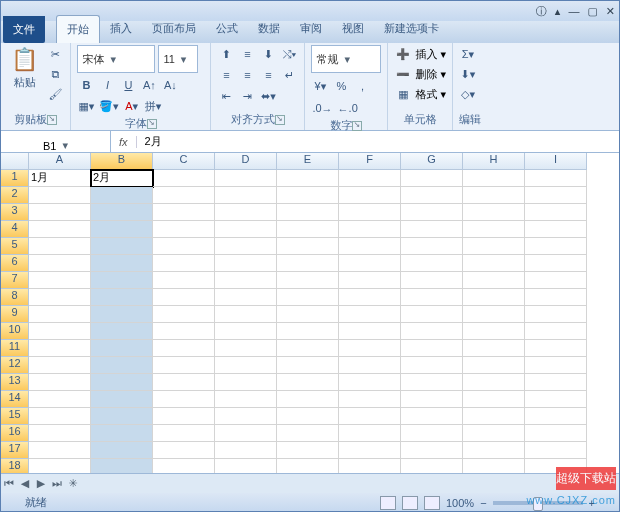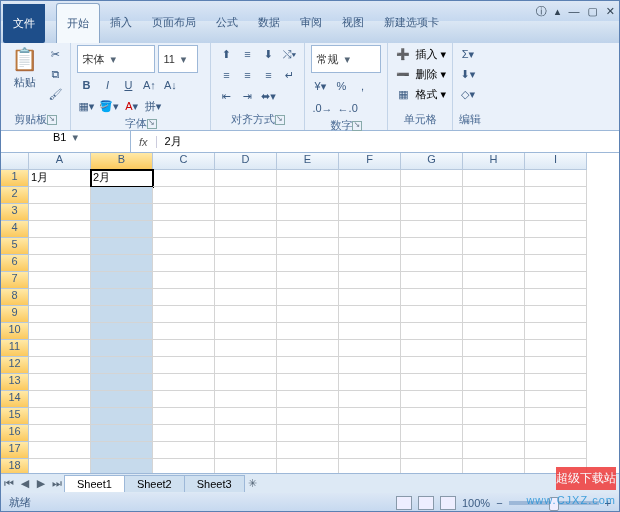--- a/index.html
+++ b/index.html
@@ -1,55 +1,55 @@
 <!DOCTYPE html>
 <html><head>
 <meta charset="utf-8">
 <style>
 *{box-sizing:border-box;margin:0;padding:0;font-family:"Microsoft YaHei",SimSun,sans-serif;font-size:11px}
 body{width:620px;height:512px;background:#fff;overflow:hidden;border:1px solid #5b80b2}
 .titlebar{height:20px;background:linear-gradient(#dce7f5,#c5d8ef);display:flex;justify-content:flex-end;align-items:center;padding:0 4px;gap:8px}
 .titlebar span{cursor:pointer;color:#345}
 .tabs{height:22px;display:flex;background:linear-gradient(#dbe7f4,#bfd3ea);align-items:flex-end}
-.tab{padding:12px 10px;color:#3b5b82;cursor:pointer}
+.tab{padding:6px 10px;color:#3b5b82;cursor:pointer}
 .tab.file{background:#1e4e8a;color:#fff;border-radius:0 0 2px 2px;margin-left:2px}
 .tab.active{background:#f4f9fd;border:1px solid #8ba7c8;border-bottom:none;border-radius:3px 3px 0 0;color:#3b5b82}
 .ribbon{height:88px;background:#eaf1fa;border-bottom:1px solid #9db8d8;display:flex}
 .group{border-right:1px solid #c3d4e8;padding:2px 6px;display:flex;flex-direction:column;justify-content:space-between;position:relative}
 .group-body{flex:1;display:flex;align-items:flex-start;gap:4px}
 .group-label{text-align:left;color:#4a6a93;font-size:11px;padding:1px 0;display:flex;justify-content:center;align-items:center;}
 .group-label .dlg{width:10px;height:10px;border:1px solid #8aa;display:inline-block;position:relative}
 .group-label .dlg::after{content:"↘";font-size:8px;position:absolute;top:-2px;left:0;color:#678}
 .btn-lg{display:flex;flex-direction:column;align-items:center;gap:2px;padding:2px 4px;cursor:pointer;color:#3b5b82}
 .ico{display:inline-flex;align-items:center;justify-content:center}
 .sel{height:28px;border:1px solid #9db8d8;background:#fff;display:flex;align-items:center;padding:0 4px;gap:6px;cursor:pointer;color:#333}
 .sel .dd{color:#567}
 .row{display:flex;gap:3px;align-items:center}
 .sbtn{min-width:18px;height:18px;display:inline-flex;align-items:center;justify-content:center;cursor:pointer;color:#3b5b82;border:1px solid transparent}
 .col{display:flex;flex-direction:column;gap:2px}
 .celleg{width:26px;height:30px;border:1px solid #9db8d8;background:linear-gradient(#fff,#eee);position:relative}
 .celleg::after{content:"";position:absolute;inset:3px;border:1px solid #aac}
 .namebox-row{height:22px;display:flex;border-bottom:1px solid #9db8d8;background:#eaf1fa}
-.namebox{width:130px;border-right:1px solid #9db8d8;display:flex;align-items:flex-start;padding:0 12px;background:#fff;justify-content:center;gap:6px}
+.namebox{width:110px;border-right:1px solid #9db8d8;display:flex;align-items:flex-end;padding:0 12px;background:#fff;justify-content:center;gap:6px}
 .fx-area{flex:1;display:flex;align-items:center;background:#fff}
 .fx-lbl{font-style:italic;padding:0 8px;color:#555;border-right:1px solid #ccd}
 .fx-val{padding:0 8px}
 .sheet{position:relative;height:320px;overflow:hidden;background:#fff}
 .grid{display:grid;grid-template-columns:28px repeat(9,62px);grid-auto-rows:17px}
 .hdr{background:linear-gradient(#f5f9fd,#dde9f5);border:1px solid #b6c8dd;border-top:none;border-left:none;text-align:center;color:#3b5b82;font-size:11px;cursor:pointer}
 .rh{background:linear-gradient(90deg,#f5f9fd,#dde9f5);border:1px solid #b6c8dd;border-top:none;border-left:none;text-align:center;color:#3b5b82;cursor:pointer}
 .rh.selrow,.hdr.selcol{background:linear-gradient(#ffe9a7,#fbc95e)}
 .cell{border-right:1px solid #d4d4d4;border-bottom:1px solid #d4d4d4;padding:0 2px;overflow:hidden;white-space:nowrap}
 .cell.selrange{background:#c6daec}
 .cell.active{background:#fff;outline:2px solid #000;outline-offset:-1px}
 .tabbar{height:20px;background:#dde9f5;display:flex;align-items:center;border-top:1px solid #9db8d8}
 .tabnav{width:16px;text-align:center;color:#567;cursor:pointer}
 .stab{padding:2px 12px;background:#fff;border:1px solid #9db8d8;border-bottom:none;margin-left:-1px;cursor:pointer;font-size:11px}
 .stab.inactive{background:#cfe0f0}
-.status{height:19px;background:linear-gradient(#dce7f5,#c5d8ef);display:flex;align-items:center;justify-content:space-between;padding:0 8px;color:#3b5b82}
+.status{height:19px;background:linear-gradient(#dce7f5,#c5d8ef);display:flex;align-items:center;justify-content:space-between;padding:0 24px;color:#3b5b82}
 .zoom{display:flex;align-items:center;gap:6px}
 .slider{width:90px;height:4px;background:#9db8d8;position:relative}
 .slider::before{content:"";position:absolute;left:50%;top:-4px;width:8px;height:12px;background:#eef;border:1px solid #89a;border-radius:2px;transform:translateX(-50%)}
 .viewbtn{width:16px;height:14px;border:1px solid #89a;background:#eef;cursor:pointer}
 .watermark{position:absolute;right:4px;bottom:22px;background:#ef4444;color:#fff;padding:3px 0;font-size:12px;opacity:.9}
 .watermark2{position:absolute;right:4px;bottom:6px;color:#1e90d6;font-size:11px;opacity:.8;letter-spacing:1px}
 .corner{grid-column:1;grid-row:1}
 </style>
 </head>
 <body>
@@ -421,25 +421,20 @@
       <div class="cell"></div>
       <div class="cell"></div>
     </div>
 </div>
 
 <div class="tabbar">
   <span class="tabnav">⏮</span>
   <span class="tabnav">◀</span>
   <span class="tabnav">▶</span>
   <span class="tabnav">⏭</span>
-  <div id="stabs" style="display:flex">
-      <div class="stab">Sheet1</div>
-      <div class="stab inactive">Sheet2</div>
-      <div class="stab inactive">Sheet3</div>
-    </div>
   <span class="tabnav">✳</span>
 </div>
 
 <div class="status">
   <span>就绪</span>
   <div class="zoom">
     <span class="viewbtn"></span>
     <span class="viewbtn"></span>
     <span class="viewbtn"></span>
     <span>100%</span>

